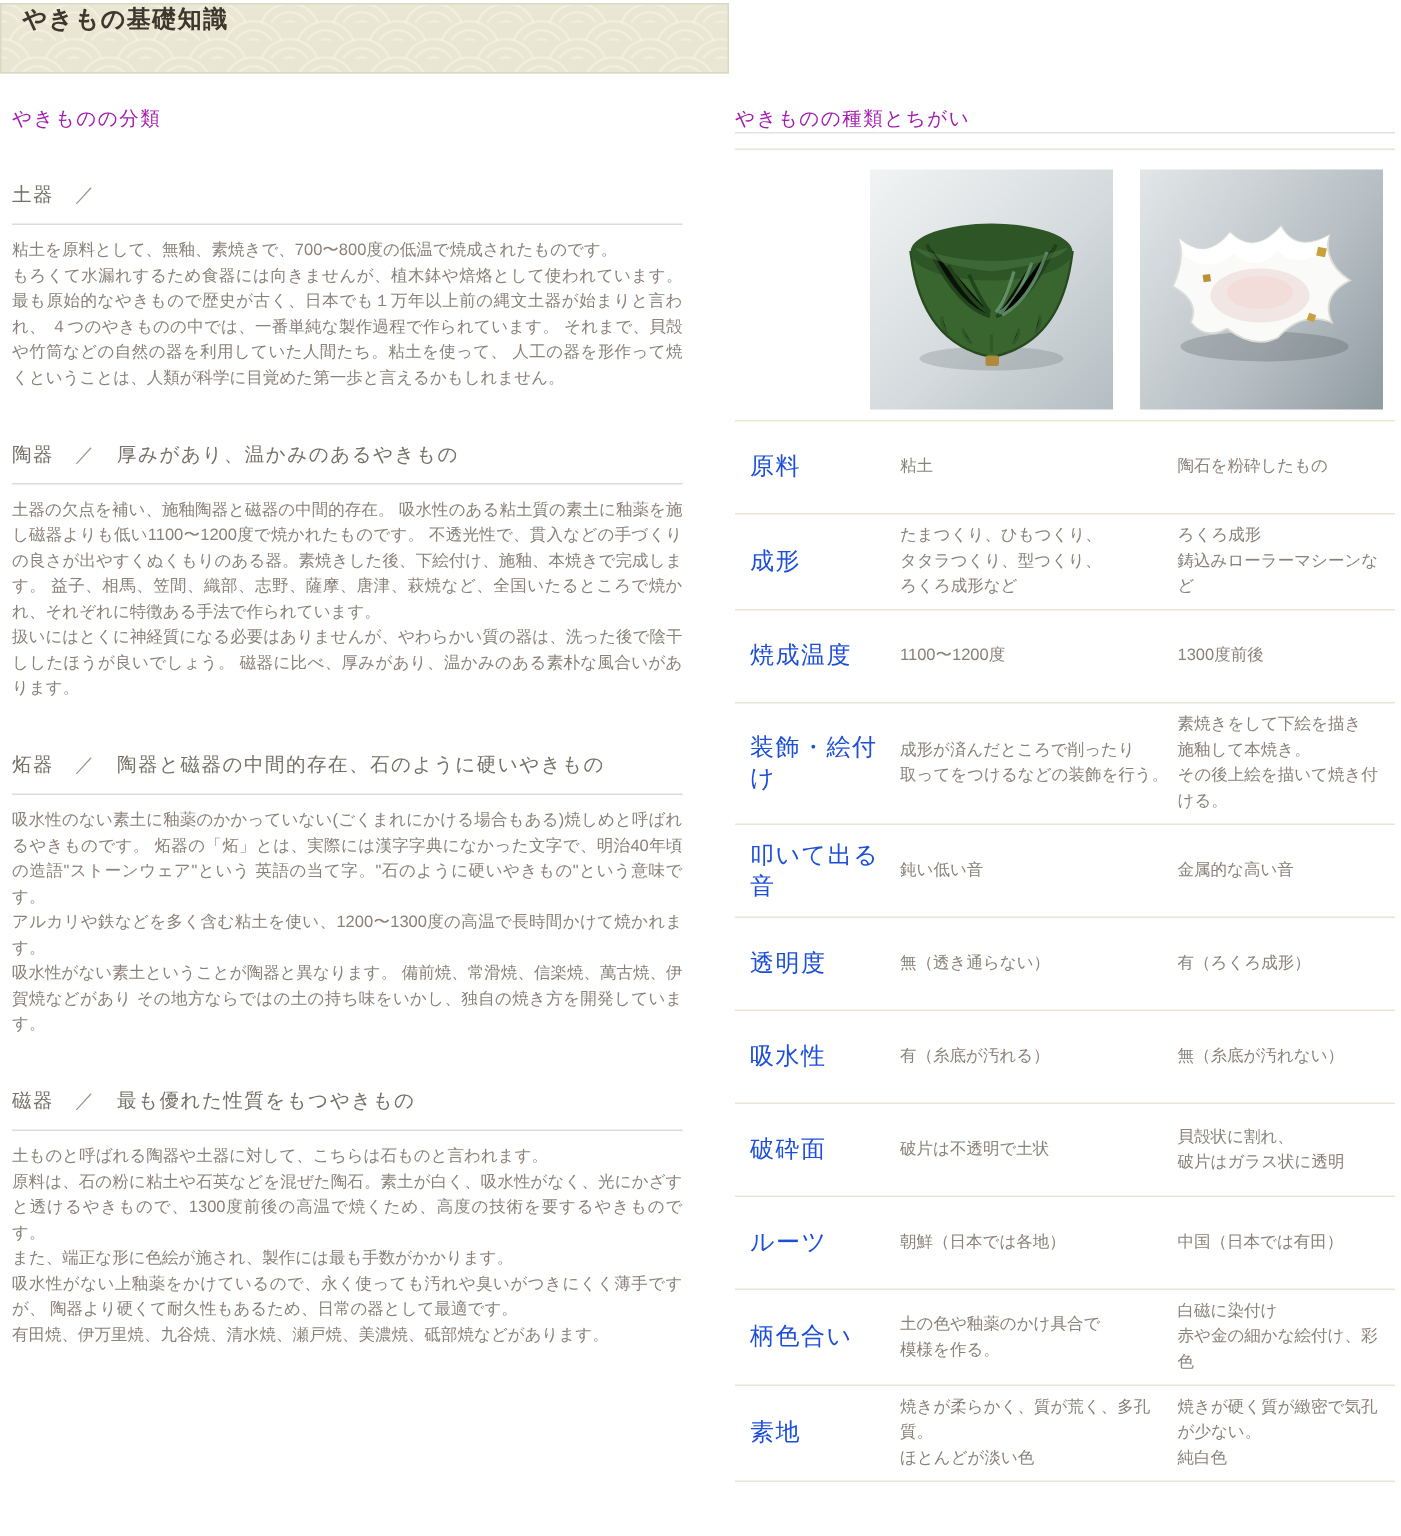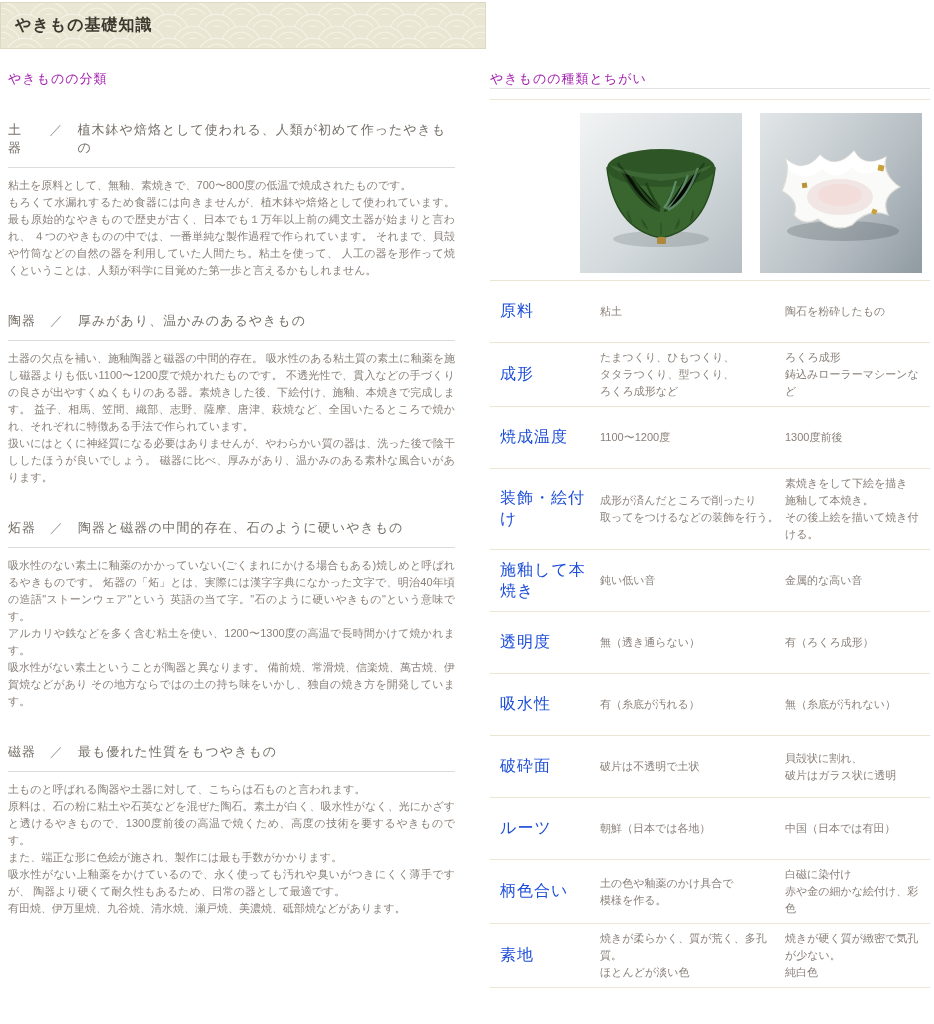--- a/index.html
+++ b/index.html
@@ -16,21 +16,21 @@
     background-image:
       radial-gradient(circle at 50% 130%, rgba(250,248,238,0) 7px, rgba(250,248,238,.75) 8px, rgba(250,248,238,0) 9px,
         rgba(250,248,238,0) 13px, rgba(250,248,238,.75) 14px, rgba(250,248,238,0) 15px,
         rgba(250,248,238,0) 19px, rgba(250,248,238,.75) 20px, rgba(250,248,238,0) 21px),
       radial-gradient(circle at 50% 130%, rgba(250,248,238,0) 7px, rgba(250,248,238,.75) 8px, rgba(250,248,238,0) 9px,
         rgba(250,248,238,0) 13px, rgba(250,248,238,.75) 14px, rgba(250,248,238,0) 15px,
         rgba(250,248,238,0) 19px, rgba(250,248,238,.75) 20px, rgba(250,248,238,0) 21px);
     background-size:48px 24px,48px 24px;
     background-position:0 0,24px 12px;
     border:1px solid #dcd8c4;
-    display:flex; align-items:center;
+    display:flex; 
   }
   .banner h1 {
     font-family:"Liberation Serif","DejaVu Serif",serif;
     font-size:16px; font-weight:bold; color:#3d372e;
     letter-spacing:1px; padding-left:14px;
   }
   
   .content { display:flex; padding-left:8px; }
   .col-left  { width:447px; margin-right:35px; }
   .col-right { width:440px; }
@@ -78,21 +78,20 @@
 
 <div class="content">
 
   <div class="col-left">
     <h2 class="col-head">やきものの分類</h2>
 
     <div class="section">
       <div class="section-head">
         <span>土器</span>
         <span class="slash">／</span>
-        <span>植木鉢や焙烙として使われる、人類が初めて作ったやきもの</span>
       </div>
       <p>粘土を原料として、無釉、素焼きで、700〜800度の低温で焼成されたものです。
 もろくて水漏れするため食器には向きませんが、植木鉢や焙烙として使われています。 最も原始的なやきもので歴史が古く、日本でも１万年以上前の縄文土器が始まりと言われ、 ４つのやきものの中では、一番単純な製作過程で作られています。 それまで、貝殻や竹筒などの自然の器を利用していた人間たち。粘土を使って、 人工の器を形作って焼くということは、人類が科学に目覚めた第一歩と言えるかもしれません。</p>
     </div>
 
     <div class="section">
       <div class="section-head">
         <span>陶器</span>
         <span class="slash">／</span>
         <span>厚みがあり、温かみのあるやきもの</span>
@@ -192,21 +191,21 @@
       </div>
       <div class="trow">
         <div class="lbl">装飾・絵付け</div>
         <div class="val">成形が済んだところで削ったり
 取ってをつけるなどの装飾を行う。</div>
         <div class="val">素焼きをして下絵を描き
 施釉して本焼き。
 その後上絵を描いて焼き付ける。</div>
       </div>
       <div class="trow">
-        <div class="lbl">施釉して本焼き</div>
+        <div class="lbl">叩いて出る音</div>
         <div class="val">鈍い低い音</div>
         <div class="val">金属的な高い音</div>
       </div>
       <div class="trow">
         <div class="lbl">透明度</div>
         <div class="val">無（透き通らない）</div>
         <div class="val">有（ろくろ成形）</div>
       </div>
       <div class="trow">
         <div class="lbl">吸水性</div>

